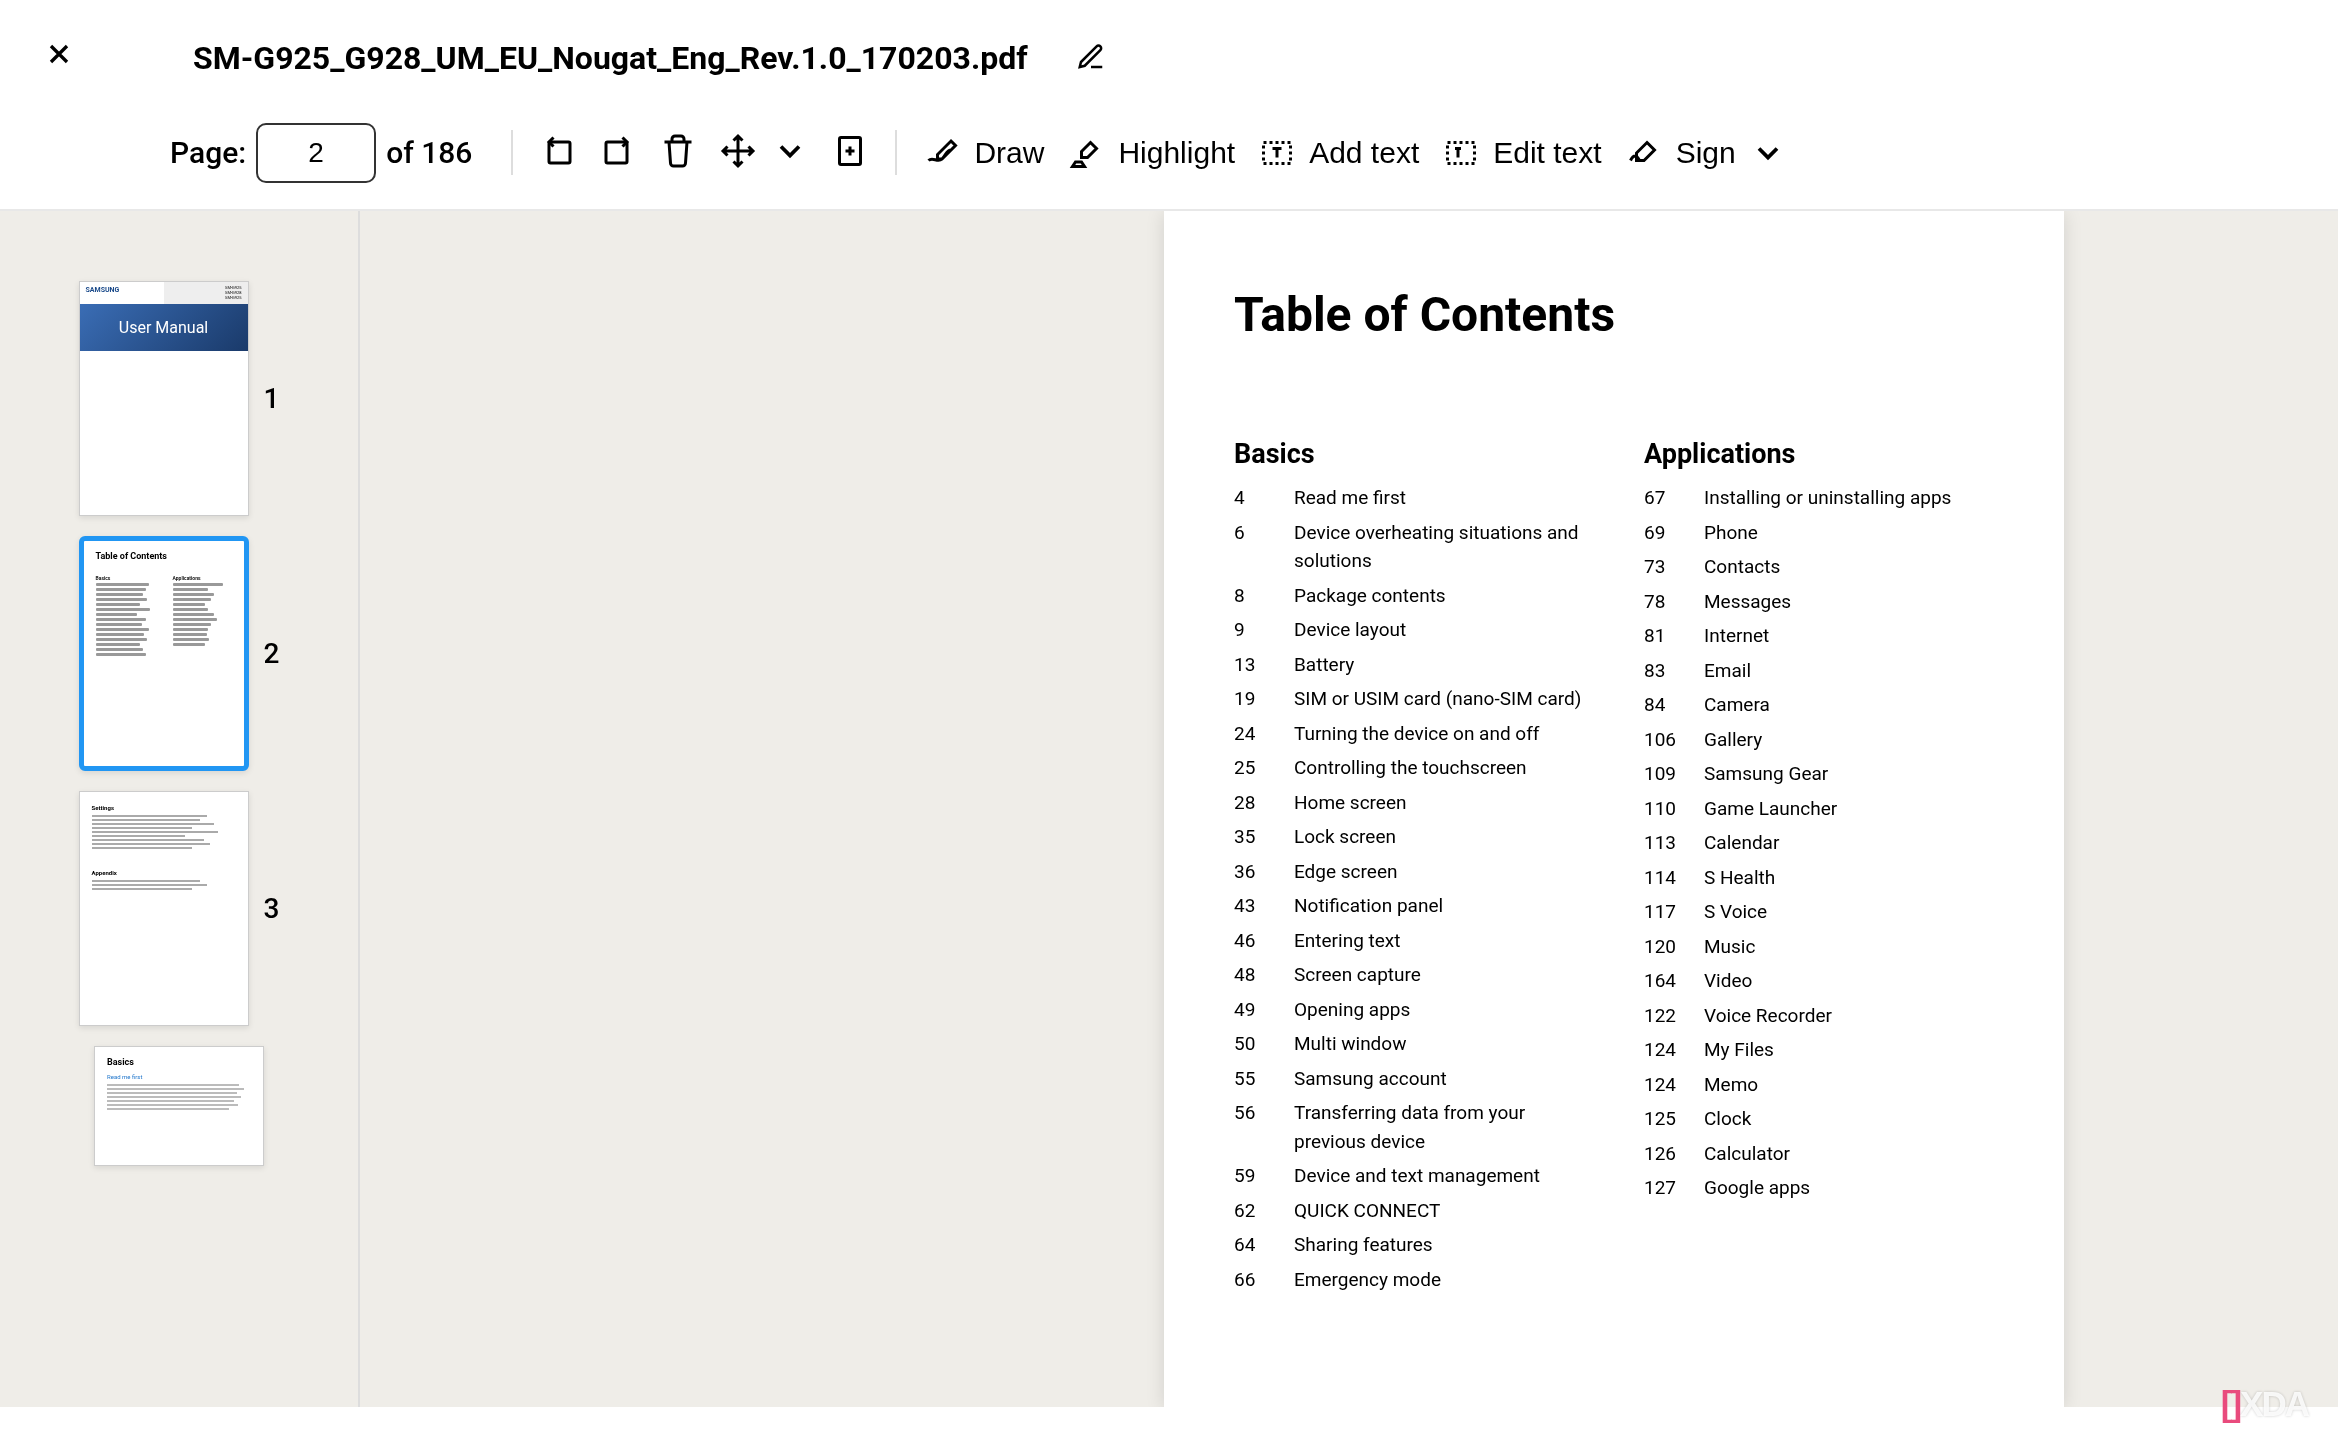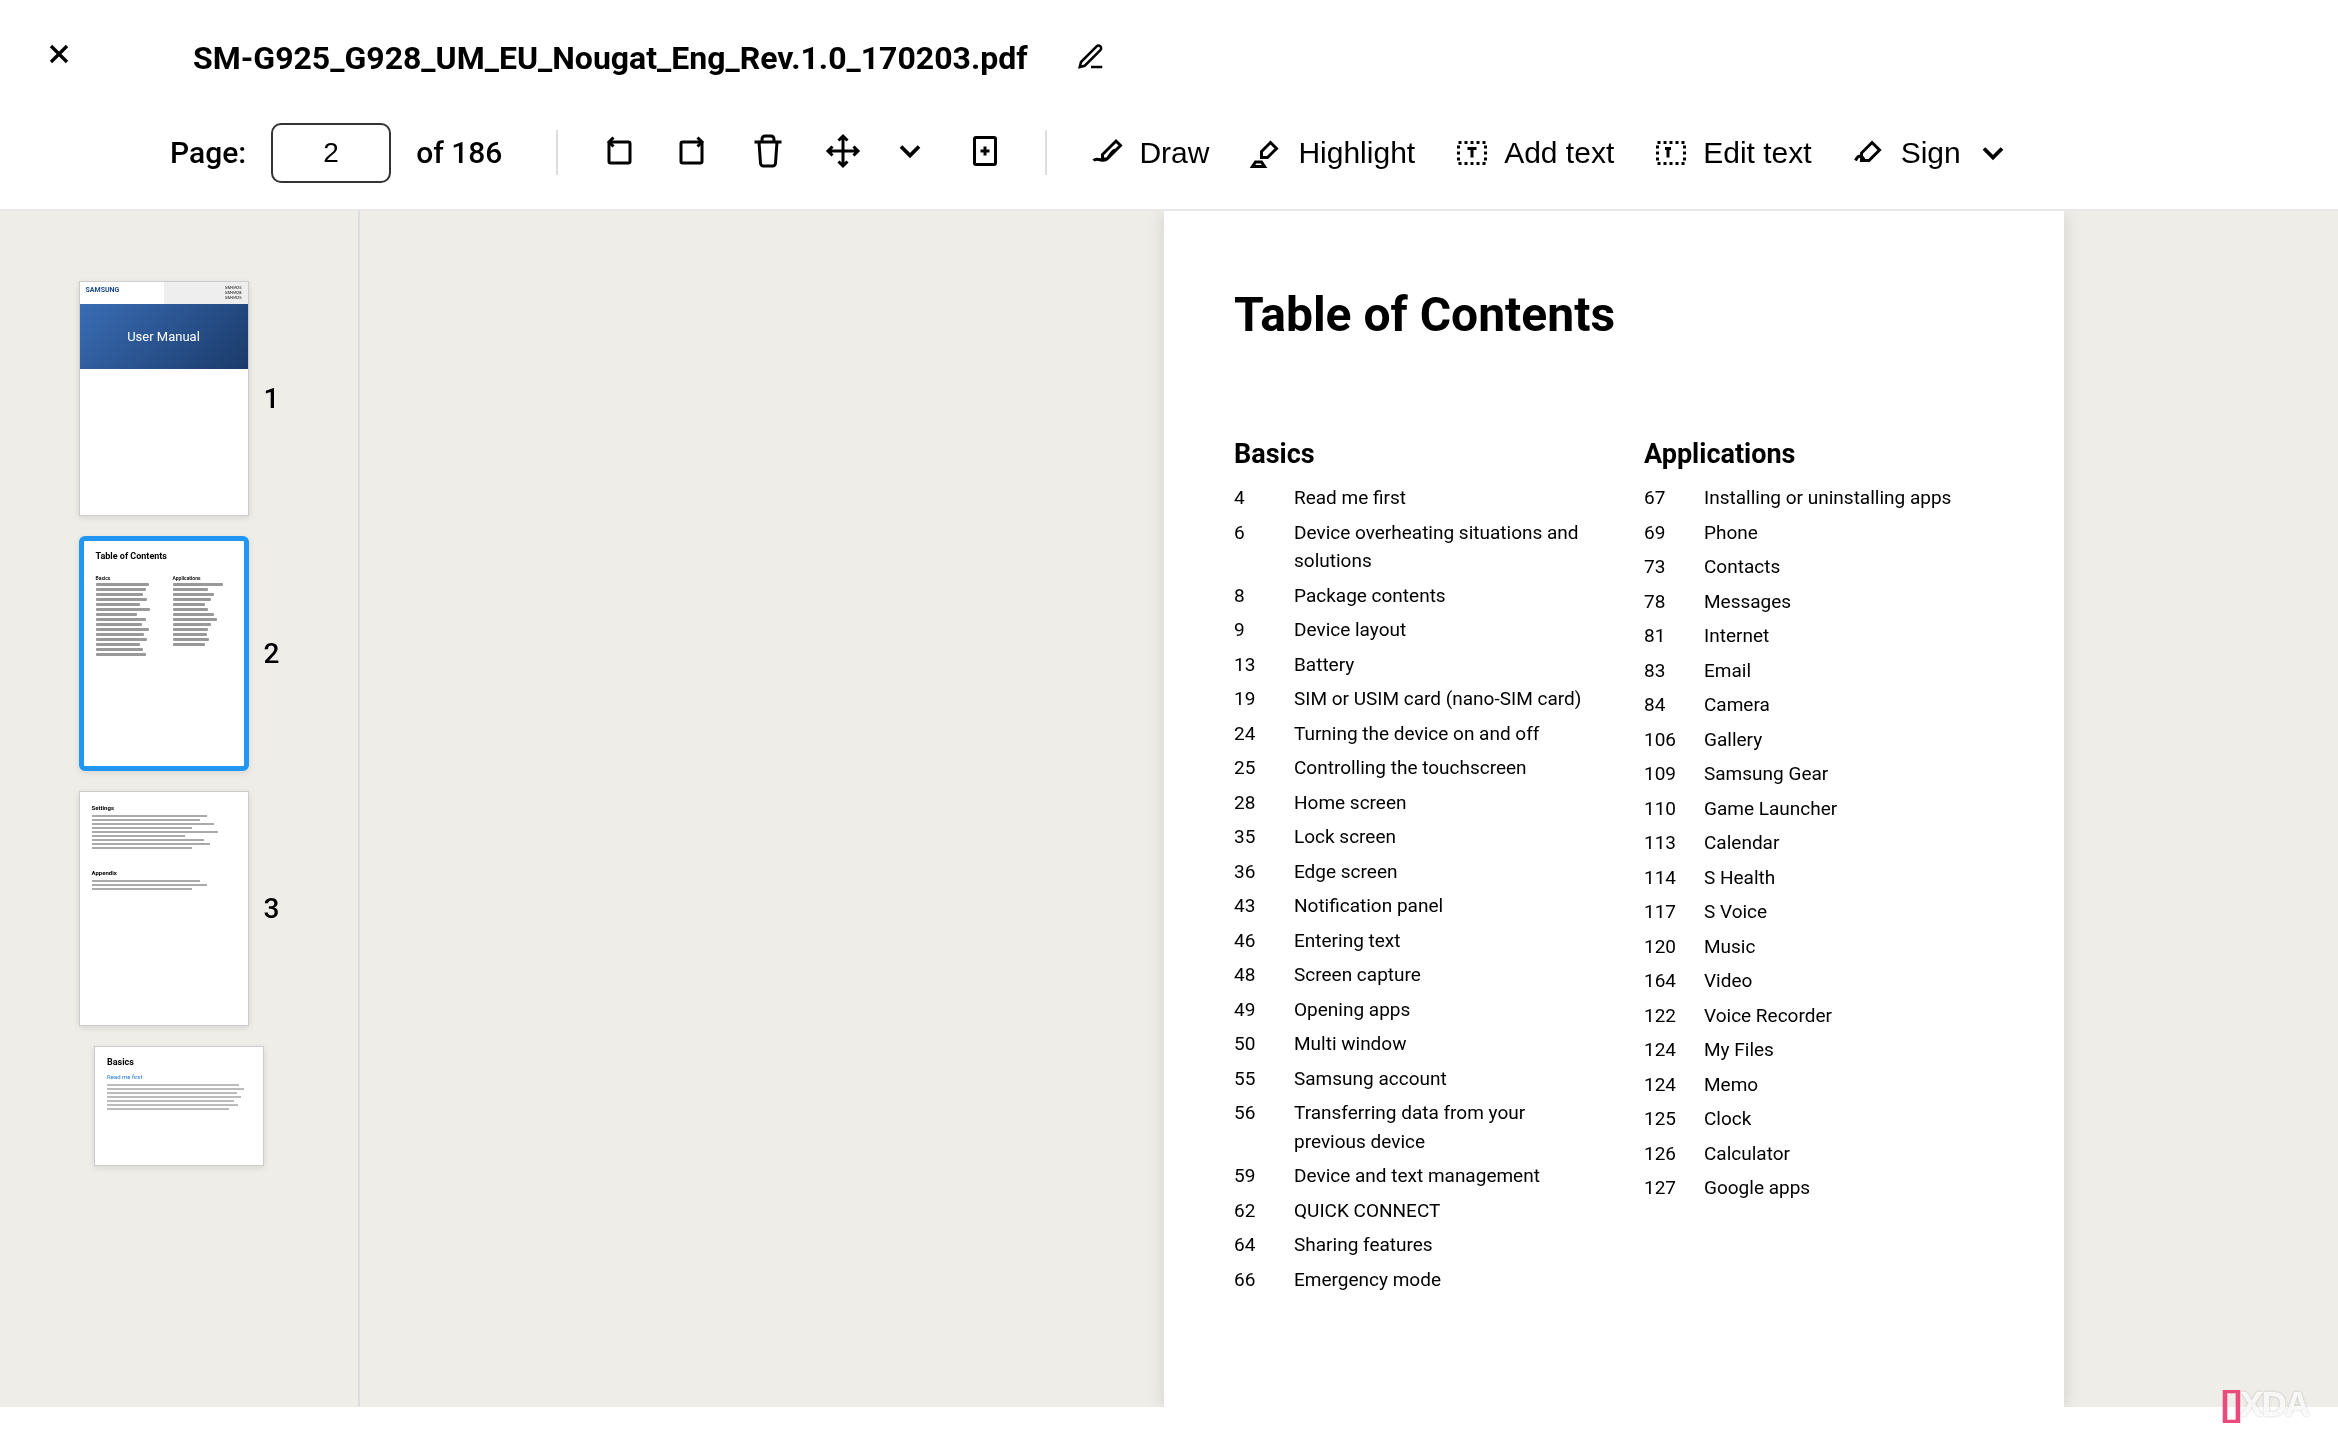--- a/index.html
+++ b/index.html
@@ -5,21 +5,21 @@
 * { box-sizing: border-box; margin: 0; padding: 0; }
 body { font-family: -apple-system, BlinkMacSystemFont, "Segoe UI", Roboto, sans-serif; background: #fff; width: 2338px; height: 1436px; overflow: hidden; }
 
 
 .header { display: flex; align-items: center; padding: 30px 35px 25px; gap: 30px; }
 .close-btn { font-size: 32px; background: none; border: none; cursor: pointer; padding: 8px; }
 .filename { font-size: 32px; font-weight: 700; margin-left: 80px; }
 .edit-name-btn { background: none; border: none; cursor: pointer; padding: 8px; margin-left: 10px; }
 
 
-.toolbar { display: flex; align-items: center; padding: 10px 8px 25px 170px; gap: 15px; border-bottom: 2px solid #e8e8e8; }
+.toolbar { display: flex; align-items: center; padding: 10px 8px 25px 170px; border-bottom: 2px solid #e8e8e8; }
 .page-label { font-size: 30px; font-weight: 500; }
 .page-input { width: 120px; height: 60px; border: 2px solid #333; border-radius: 10px; font-size: 28px; text-align: center; margin: 0 10px; }
 .page-total { font-size: 30px; font-weight: 500; margin-right: 24px; }
 .divider { width: 2px; height: 45px; background: #ddd; margin: 0 15px; }
 .tool-btn { background: none; border: none; cursor: pointer; padding: 12px; display: flex; align-items: center; gap: 14px; font-size: 30px; font-weight: 500; }
 .tool-btn svg { width: 36px; height: 36px; }
 .icon-btn { background: none; border: none; cursor: pointer; padding: 12px; }
 .icon-btn svg { width: 36px; height: 36px; }
 .chevron { margin-left: -8px; }
 
@@ -30,21 +30,21 @@
 .sidebar { width: 360px; border-right: 2px solid #ddd; overflow-y: auto; padding: 70px 0; display: flex; flex-direction: column; align-items: center; gap: 20px; }
 .thumb-wrap { display: flex; flex-direction: row; align-items: center; gap: 15px; }
 .thumb { width: 170px; height: 235px; background: #fff; border: 1px solid #ccc; box-shadow: 0 2px 6px rgba(0,0,0,0.1); position: relative; overflow: hidden; font-size: 7px; }
 .thumb.active { border: 5px solid #2196f3; border-radius: 6px; }
 .thumb-label { font-size: 28px; font-weight: 500; }
 
 
 .thumb1-top { height: 22px; background: linear-gradient(to right, #fff 50%, #eee 50%); display: flex; justify-content: space-between; padding: 4px 6px; }
 .thumb1-brand { color: #1a4a8a; font-weight: 700; font-size: 7px; }
 .thumb1-models { font-size: 4px; text-align: right; line-height: 1.2; }
-.thumb1-band { height: 65px; background: linear-gradient(135deg, #3a6db5 0%, #1a3a6a 100%); display: flex; align-items: center; justify-content: center; color: #fff; font-size: 13px; }
+.thumb1-band { height: 47px; background: linear-gradient(135deg, #3a6db5 0%, #1a3a6a 100%); display: flex; align-items: center; justify-content: center; color: #fff; font-size: 16px; }
 .thumb2-content { padding: 10px 12px; }
 .thumb2-title { font-size: 9px; font-weight: 700; margin-bottom: 10px; }
 .thumb2-cols { display: flex; gap: 18px; }
 .thumb2-col { flex: 1; }
 .thumb2-col .sec-head { font-size: 5px; font-weight: 600; margin: 4px 0 2px; }
 .thumb2-col .line { height: 3px; background: #999; margin-bottom: 2px; border-radius: 1px; }
 .thumb3-content { padding: 12px; }
 .thumb3-sec { font-size: 6px; font-weight: 700; margin-bottom: 4px; }
 .thumb3-line { height: 2px; background: #aaa; margin-bottom: 2px; }
 .thumb4-content { padding: 10px 12px; }

